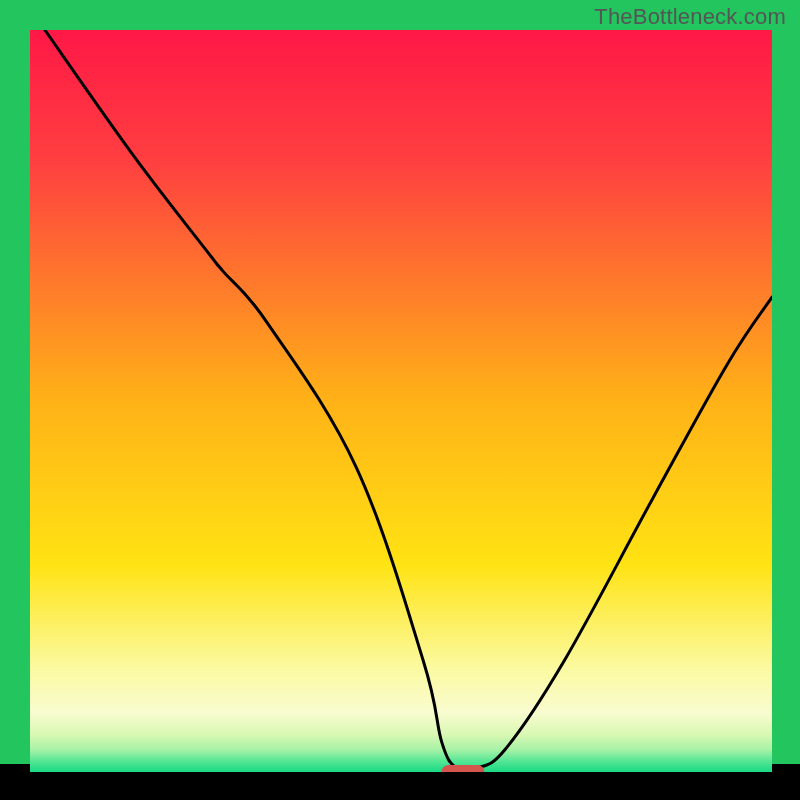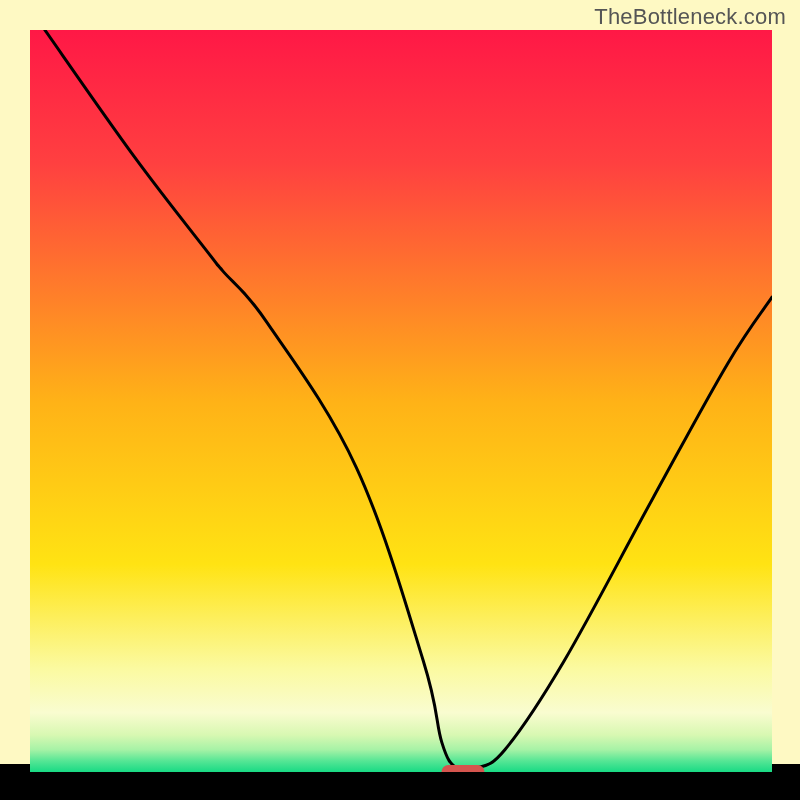--- a/index.html
+++ b/index.html
@@ -8,21 +8,21 @@
     width: 800px;
     height: 800px;
     overflow: hidden;
     background: #000;
     font-family: Arial, Helvetica, sans-serif;
   }
   .frame {
     position: relative;
     width: 800px;
     height: 764px;
-    background: #fef9c3;
+    background: #22c55e;
   }
   .watermark {
     position: absolute;
     top: 4px;
     right: 14px;
     color: #555;
     font-size: 22px;
     font-weight: 500;
     letter-spacing: 0.2px;
     z-index: 30;

